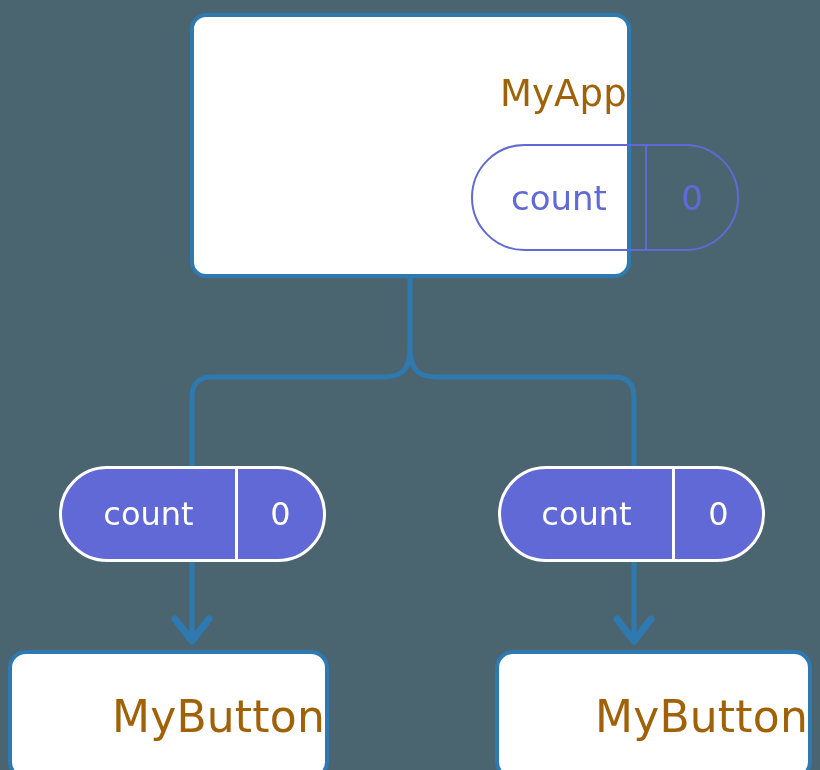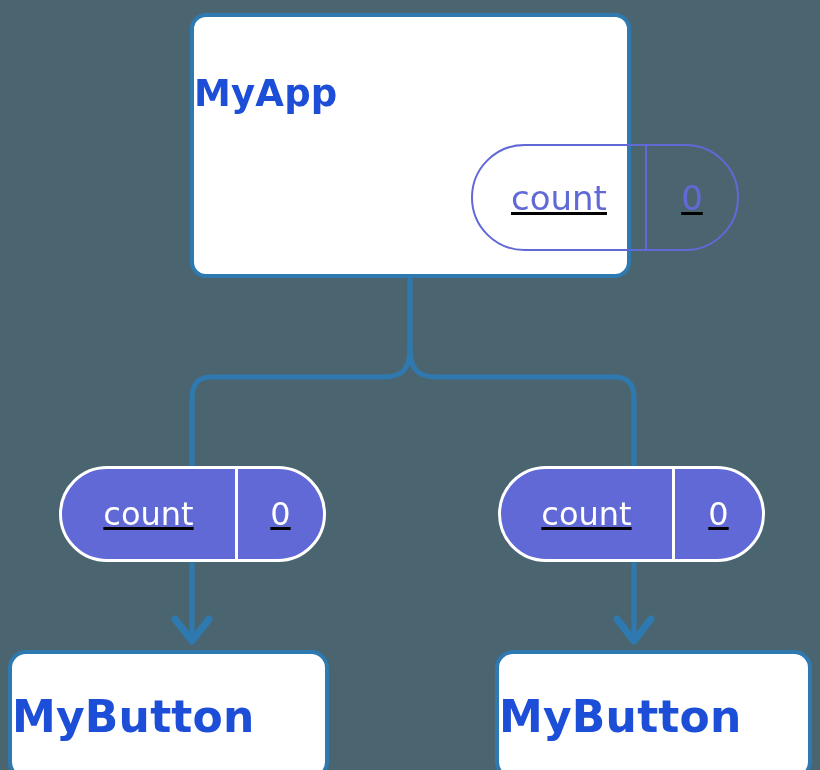--- a/index.html
+++ b/index.html
@@ -34,23 +34,23 @@
     position: absolute;
     box-sizing: border-box;
     background: #ffffff;
     border: 4px solid #2e7ab0;
     border-radius: 16px;
   }
   .node-title {
     position: absolute;
     left: 0;
     right: 0;
-    text-align: left;
-    color: #1d4ed8;
-    font-weight: 700;
+    text-align: right;
+    color: #a16207;
+    font-weight: 400;
     letter-spacing: 0.2px;
     white-space: nowrap;
   }
 
   
   #root-node {
     left: 190px;
     top: 13px;
     width: 441px;
     height: 265px;
@@ -81,21 +81,20 @@
   }
 
   
   .capsule {
     position: absolute;
     box-sizing: border-box;
     display: flex;
     align-items: stretch;
     border-radius: 999px;
     overflow: hidden;
-    text-decoration: underline;
   }
   .capsule .cap-key,
   .capsule .cap-val {
     display: flex;
     align-items: center;
     justify-content: center;
     white-space: nowrap;
     box-sizing: border-box;
   }
 

